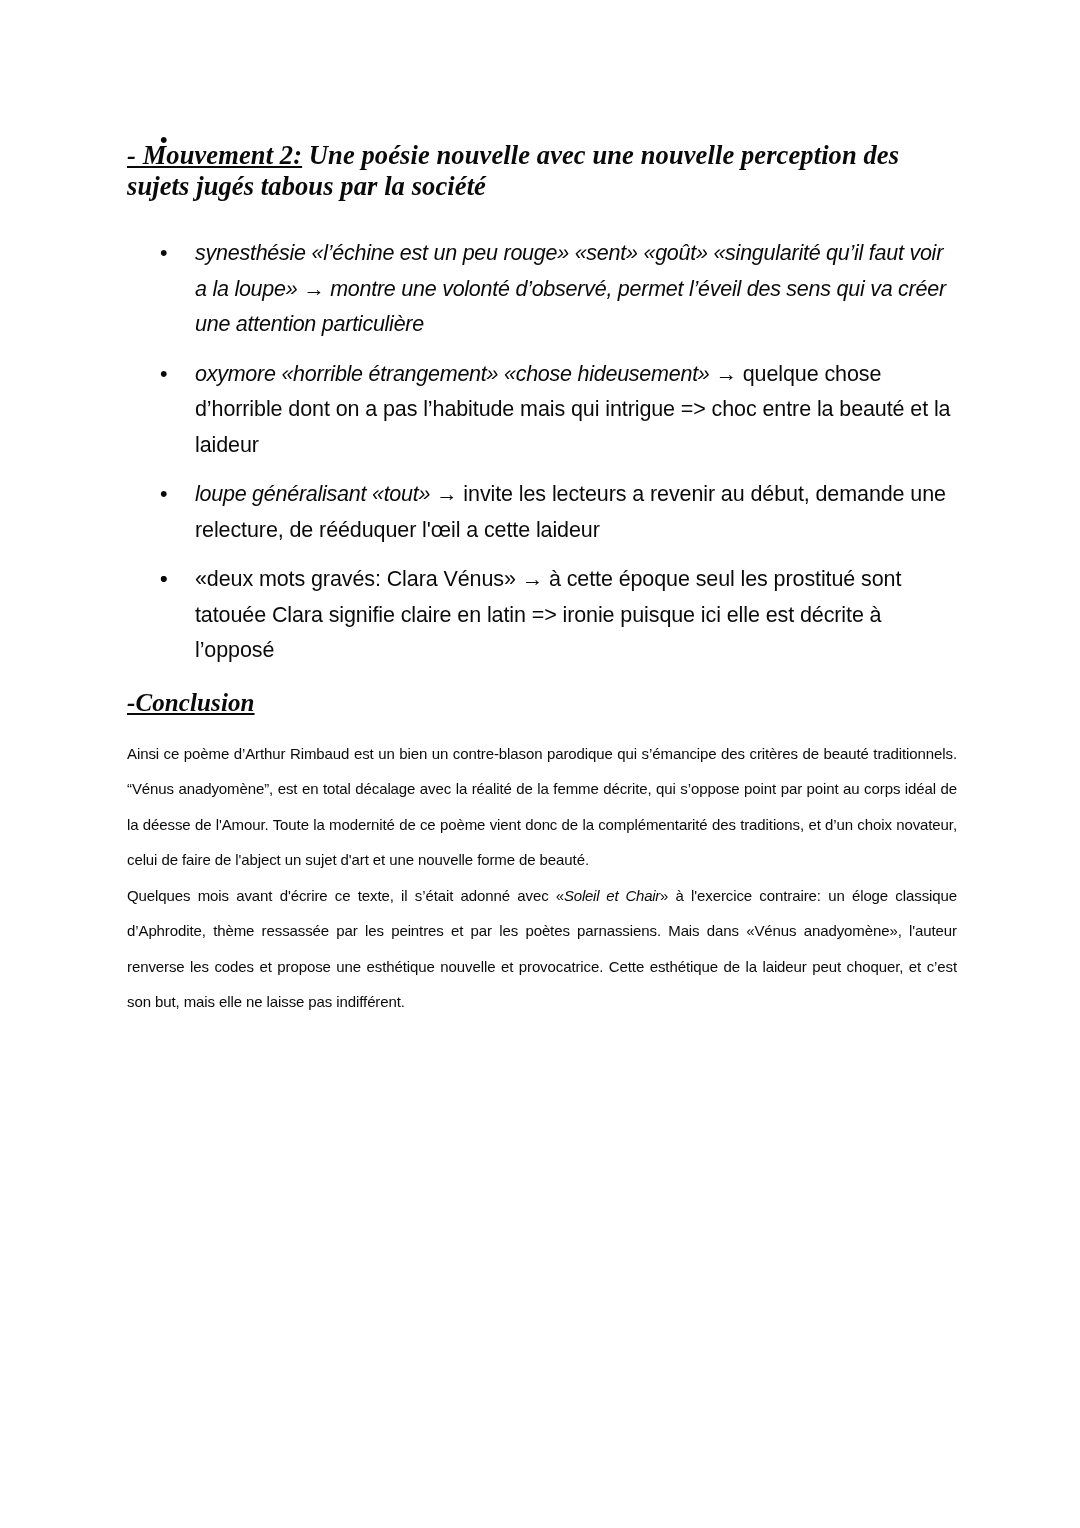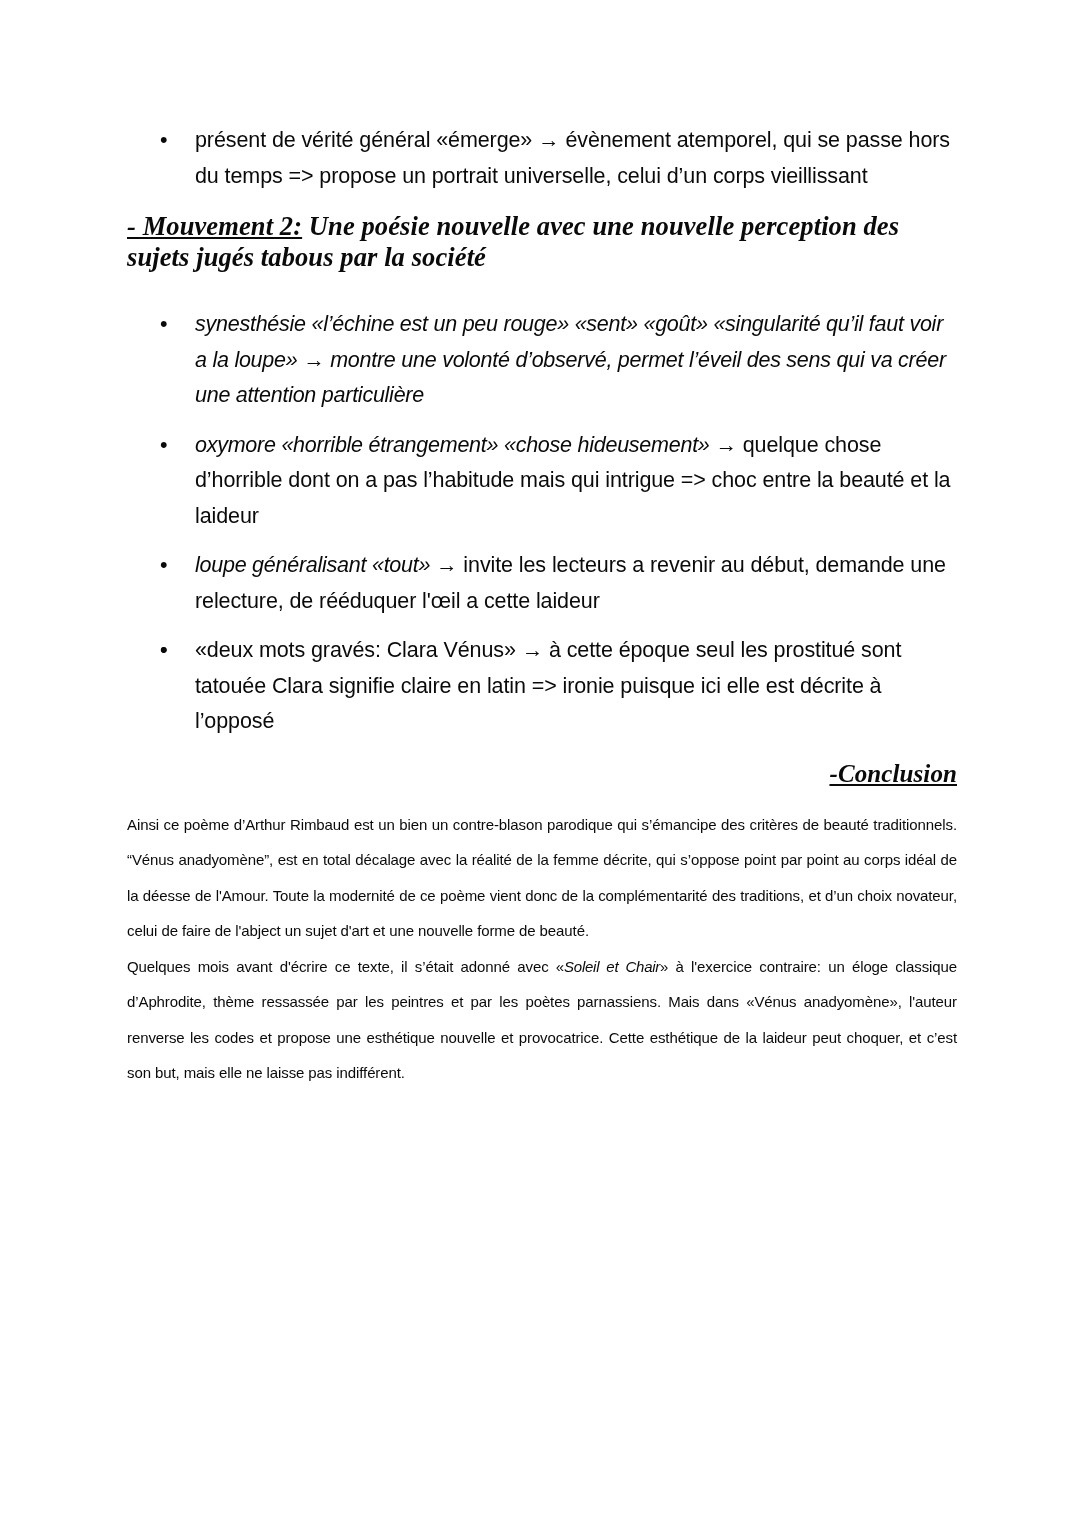--- a/index.html
+++ b/index.html
@@ -84,21 +84,20 @@
   .mvt-heading {
     margin-top: 17px;
     margin-bottom: 34px;
     font-style: italic;
   }
 
   .conclusion-heading {
     margin-top: 18px;
     margin-bottom: 18px;
     font-size: 25px;
-    text-align: right;
   }
 
   
   .body-par {
     font-size: 15px;
     line-height: 35.5px;
     text-align: justify;
     text-justify: inter-word;
     margin: 0;
     letter-spacing: -0.1px;
@@ -108,21 +107,21 @@
   }
 </style>
 </head>
 <body>
 
 <div class="page">
   <div class="content">
 
     <ul class="bullets">
       <li>
-        <span class="dot">•</span><span>présent de vérité général «émerge» → évènement atemporel, qui se passe hors du temps =&gt; propose un portrait universelle, celui d’un corps vieillissant</span>
+        <span class="dot">•</span>
       </li>
     </ul>
 
     <div class="heading-serif mvt-heading"><span class="u">- Mouvement 2:</span><span> Une poésie nouvelle avec une nouvelle perception des sujets jugés tabous par la société</span></div>
 
     <ul class="bullets spaced">
 
       <li>
         <span class="dot">•</span><span class="it-run">synesthésie «l’échine est un peu rouge» «sent» «goût» «singularité qu’il faut voir a la loupe» → montre une volonté d’observé, permet l’éveil des sens qui va créer une attention particulière</span><span></span>
       </li>

